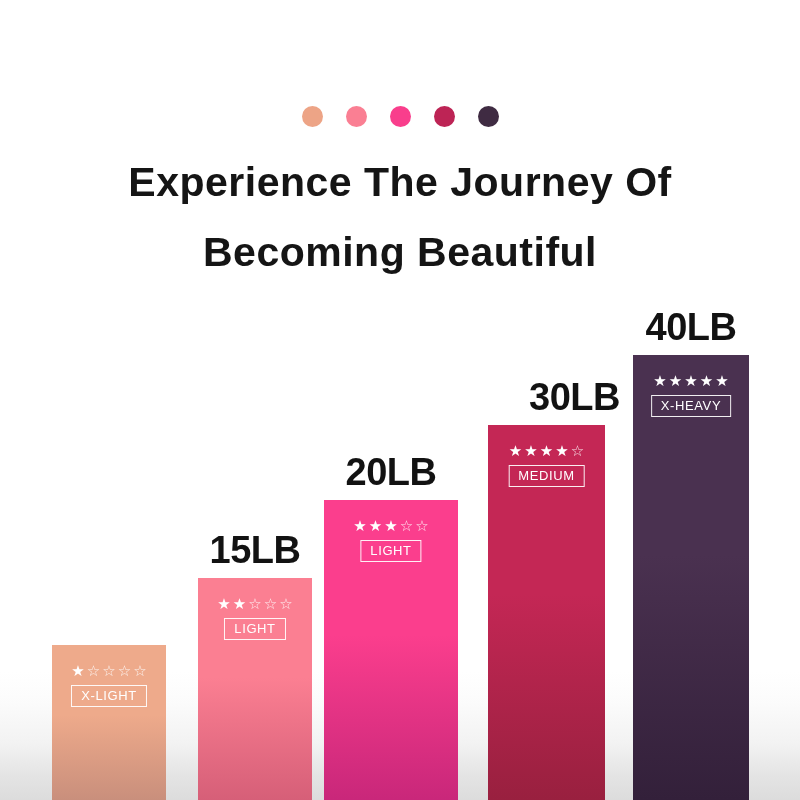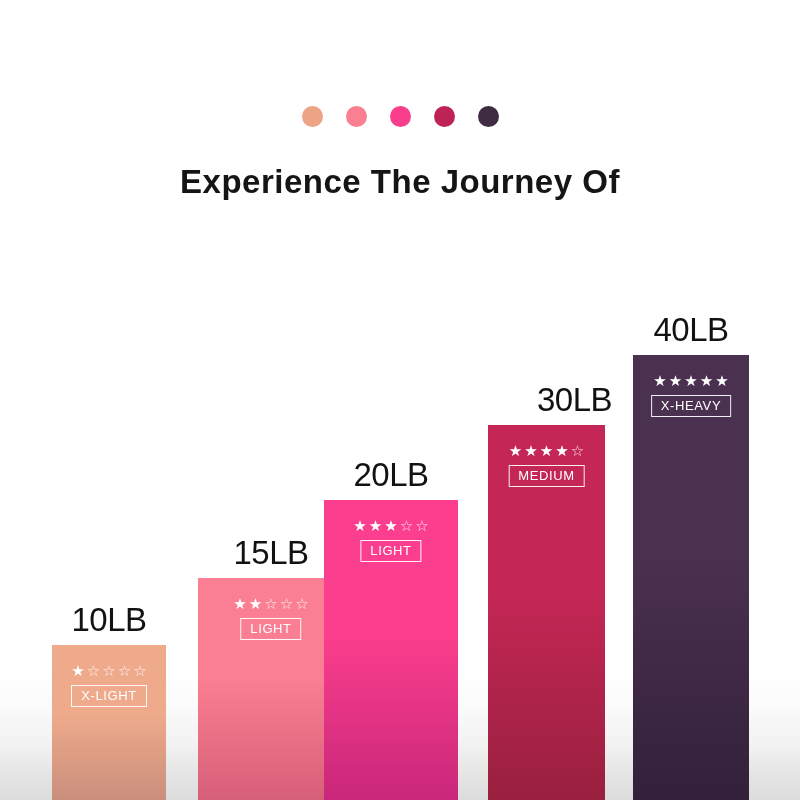--- a/index.html
+++ b/index.html
@@ -47,21 +47,21 @@
 
   
   #headline {
     position: absolute;
     top: 147px;
     left: 0;
     width: 800px;
     text-align: center;
     color: #151515;
     font-weight: bold;
-    font-size: 33px;
+    font-size: 41px;
     line-height: 70px;
     letter-spacing: 0.5px;
   }
   #headline .line {
     display: block;
     white-space: nowrap;
   }
 
   
   #chart {
@@ -72,22 +72,22 @@
     height: 800px;
   }
   .bar-group {
     position: absolute;
     bottom: 0;
   }
   .bar-weight {
     position: absolute;
     left: 50%;
     transform: translateX(-50%);
-    font-weight: normal;
-    font-size: 33px;
+    font-weight: bold;
+    font-size: 38px;
     color: #121212;
     white-space: nowrap;
     letter-spacing: -0.5px;
   }
   .bar {
     position: absolute;
     left: 0;
     bottom: 0;
     width: 100%;
   }
@@ -134,39 +134,39 @@
   <div id="dot-row">
       <span class="dot" style="background: rgb(237, 164, 134);"></span>
       <span class="dot" style="background: rgb(250, 127, 147);"></span>
       <span class="dot" style="background: rgb(249, 62, 140);"></span>
       <span class="dot" style="background: rgb(189, 36, 85);"></span>
       <span class="dot" style="background: rgb(63, 43, 66);"></span>
     </div>
 
   <div id="headline">
     <span class="line">Experience The Journey Of</span>
+    <span class="line">Becoming Beautiful</span>
   </div>
 
   <div id="chart">
       <div class="bar-group" style="left: 52px; width: 114px; height: 215px;">
-        <div class="bar-weight" style="bottom: 161px;">10LB</div>
         <div class="bar" style="height: 155px; background: linear-gradient(rgb(238, 170, 139) 0%, rgb(238, 170, 139) 45%, rgb(201, 143, 124) 100%);">
           <div class="bar-inner">
             <div class="stars">
               <span class="star">★</span>
               <span class="star empty">☆</span>
               <span class="star empty">☆</span>
               <span class="star empty">☆</span>
               <span class="star empty">☆</span>
             </div>
             <div class="badge">X-LIGHT</div>
           </div>
         </div>
       </div>
-      <div class="bar-group" style="left: 198px; width: 114px; height: 282px; padding-left: 32px;">
+      <div class="bar-group" style="left: 198px; width: 114px; height: 282px;">
         <div class="bar-weight" style="bottom: 228px;">15LB</div>
         <div class="bar" style="height: 222px; background: linear-gradient(rgb(251, 127, 146) 0%, rgb(251, 127, 146) 45%, rgb(214, 95, 120) 100%);">
           <div class="bar-inner">
             <div class="stars">
               <span class="star">★</span>
               <span class="star">★</span>
               <span class="star empty">☆</span>
               <span class="star empty">☆</span>
               <span class="star empty">☆</span>
             </div>

